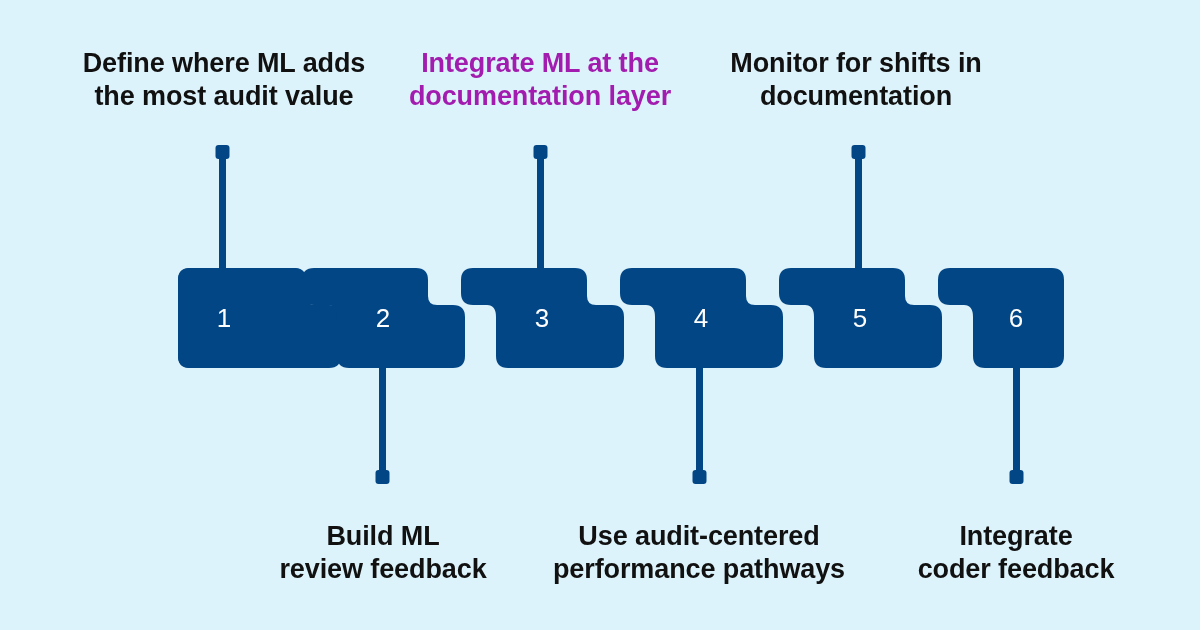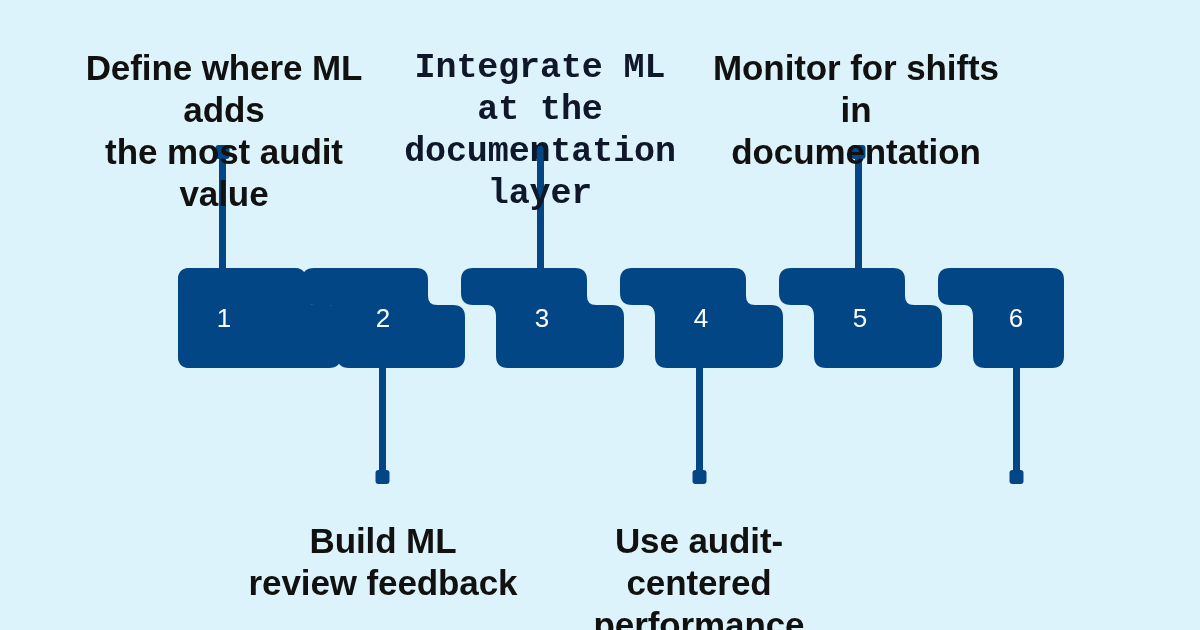--- a/index.html
+++ b/index.html
@@ -32,23 +32,23 @@
     font-family: "Liberation Sans", sans-serif;
     font-size: 26px;
     font-weight: 400;
     text-anchor: middle;
     dominant-baseline: middle;
   }
   .label {
     position: absolute;
     color: #111111;
     font-family: "Liberation Sans", sans-serif;
-    font-size: 35px;
+    font-size: 27px;
     font-weight: bold;
-    line-height: 42px;
+    line-height: 33px;
     text-align: center;
     white-space: pre-line;
     letter-spacing: -0.1px;
   }
   .label.top { }
   .label.bottom { }
 </style>
 </head>
 <body>
 
@@ -238,26 +238,28 @@
         Q 938 305 938 293
         L 938 280
         Q 938 268 950 268 Z"></path>
       <text class="step-number" x="1016" y="320" fill="#ffffff">6</text>
     </g>
   </svg>
 
   <div class="label top" style="left: 70px; top: 47px; width: 308px; color: rgb(17, 17, 17);">Define where ML adds
 the most audit value</div>
 
-  <div class="label top" style="left: 390px; top: 47px; width: 300px; color: #0f172a; font-family: Liberation Mono, monospace;">Integrate ML at the
+  <div class="label top" style="left: 390px; top: 47px; width: 300px; color: #a21caf;">Integrate ML at the
 documentation layer</div>
 
   <div class="label top" style="left: 706px; top: 47px; width: 300px; color: rgb(17, 17, 17); text-align: center;">Monitor for shifts in
 documentation</div>
 
   <div class="label bottom" style="left: 233px; top: 520px; width: 300px; color: rgb(17, 17, 17);">Build ML
 review feedback</div>
 
   <div class="label bottom" style="left: 549px; top: 520px; width: 300px; color: rgb(17, 17, 17);">Use audit-centered
 performance pathways</div>
 
+  <div class="label bottom" style="left: 866px; top: 520px; width: 300px; color: rgb(17, 17, 17);">Integrate
+coder feedback</div>
 
 </div>
 
 </body></html>

